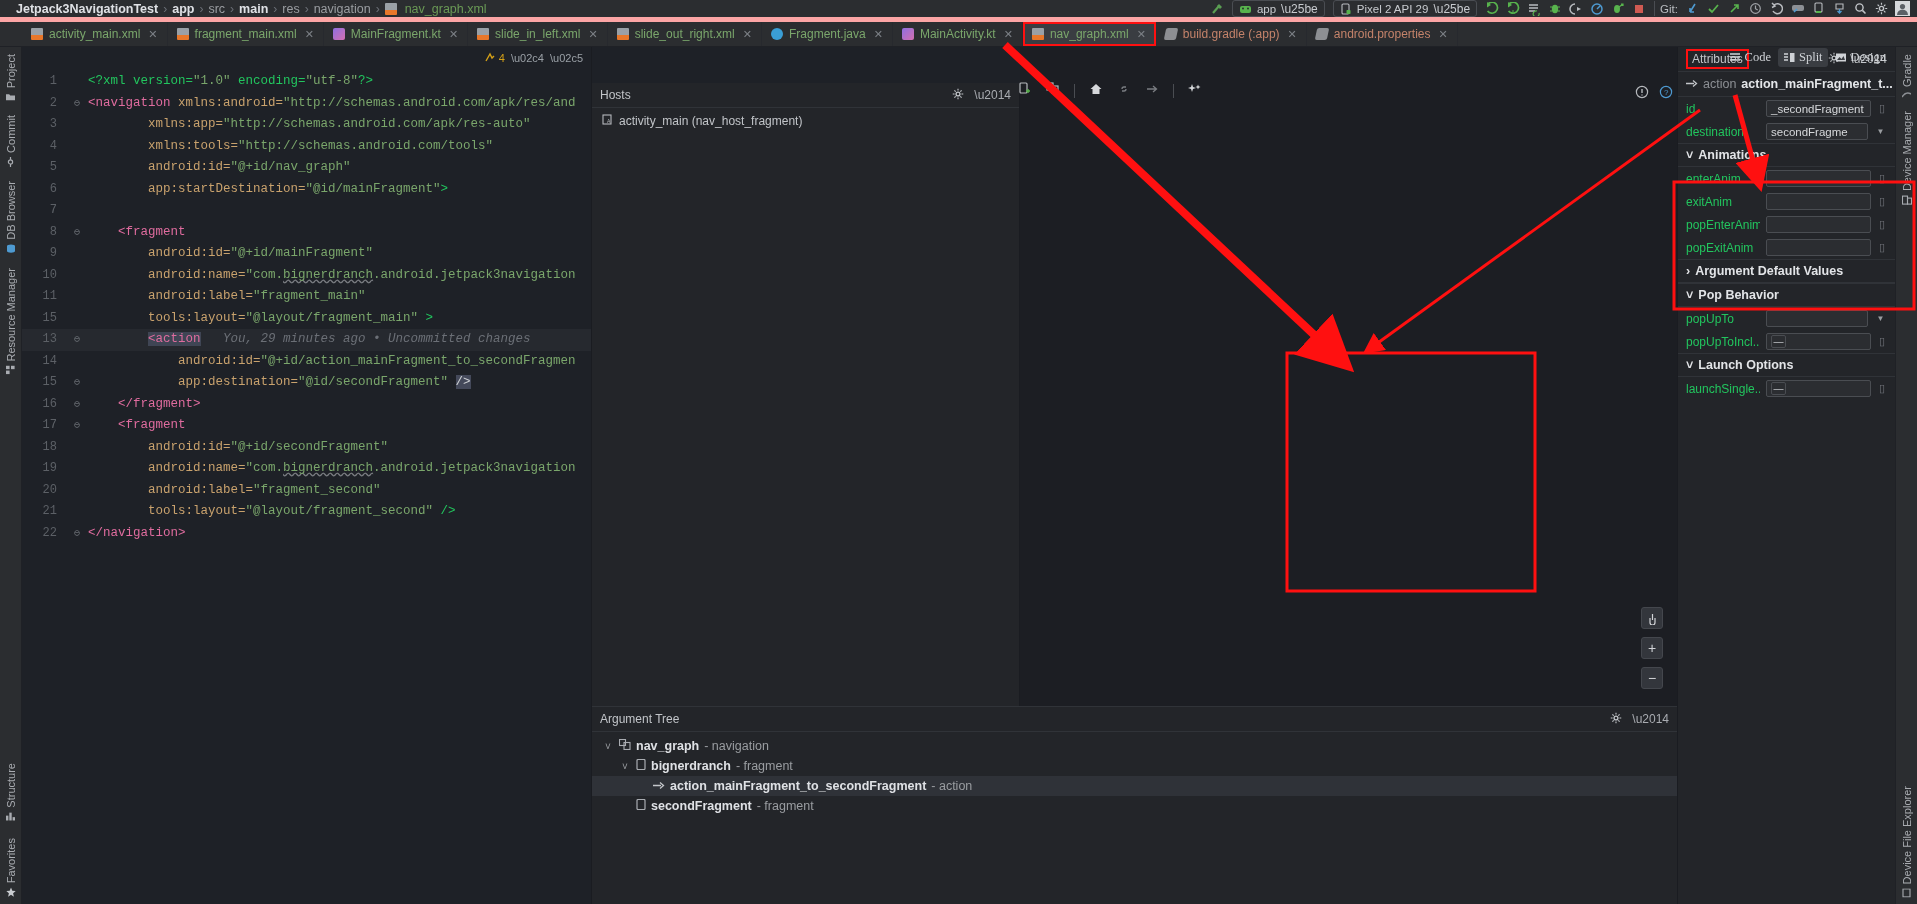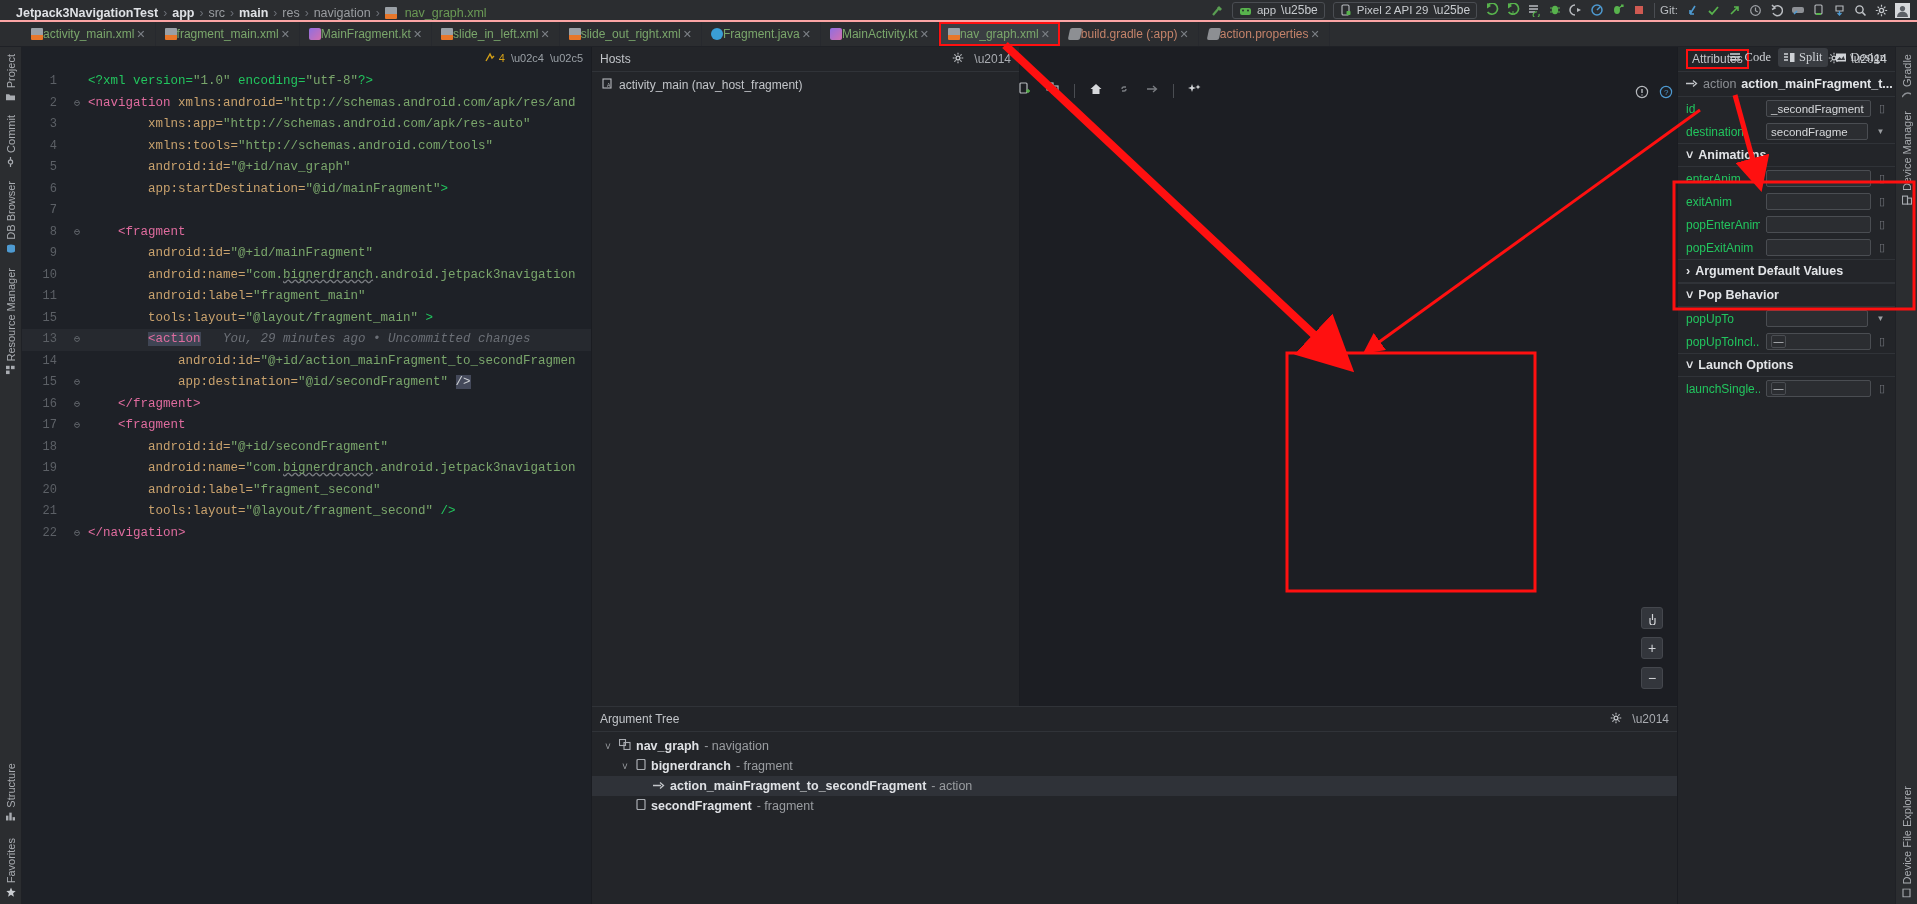--- a/index.html
+++ b/index.html
@@ -5,35 +5,35 @@
   * { box-sizing: border-box; margin:0; padding:0; }
   html,body{
     width:1917px; height:904px; overflow:hidden;
     background:#1e2127;
     font-family:"Liberation Sans", sans-serif;
     color:#bbbbbb; font-size:12px;
   }
   .app{ position:relative; width:1917px; height:904px; display:flex; flex-direction:column; }
 
   
-  .toolbar{ height:22px; background:#2b2d30; display:flex; align-items:flex-end; border-bottom:2px solid #fca5a5; flex:0 0 22px;}
+  .toolbar{ height:22px; background:#2b2d30; display:flex; align-items:center; border-bottom:5px solid #fca5a5; flex:0 0 22px;}
   .crumbs{ display:flex; align-items:center; padding-left:16px; gap:5px; }
   .crumb{ font-size:12.5px; color:#9a9da1; white-space:nowrap;}
   .crumb.bold{ color:#dfe1e5; font-weight:bold; }
   .crumb.file{ color:#6a9955; }
   .sep{ color:#6b6f76; font-size:12px; }
   .tb-right{ margin-left:auto; display:flex; align-items:center; gap:0px; padding-right:4px;}
   .tbi{ width:21px;height:20px; display:flex;align-items:center;justify-content:center; color:#b9bcc0;}
   .tbbox{ display:flex;align-items:center;gap:5px; height:17px; padding:0 6px; border:1px solid #4a4d52; border-radius:3px; margin:0 4px; color:#c8cbcf; font-size:11.5px;}
   .vdiv{ width:1px;height:15px;background:#4a4d52; margin:0 5px;}
   .glyph{font-size:12px;line-height:1;}
 
   
   .tabbar{ height:25px; background:#2b2d30; display:flex; align-items:stretch; border-bottom:1px solid #1f2126; flex:0 0 25px; padding-left:22px;}
-  .tab{ display:flex;align-items:center;padding:0 9px; font-size:12px; position:relative; white-space:nowrap; border-right:1px solid #27292e;}
+  .tab{ display:flex;align-items:center;gap:6px;padding:0 9px; font-size:12px; position:relative; white-space:nowrap; border-right:1px solid #27292e;}
   .tab .lbl{ color:#7aa66b; }
   .tab .lbl.gr{ color:#c4836a;}
   .tab .x{ color:#7c8086; font-size:11px; margin-left:2px;}
   .tab.active{ background:#3a3d42; }
   .tab.marked{ outline:2px solid #ff1010; outline-offset:-2px; }
   .ic{ width:12px;height:12px; display:inline-block; position:relative; flex:0 0 12px;}
   .ic-xml{ background:linear-gradient(#9aa0a6 0 55%,#e8772a 55% 100%); border-radius:1px;}
   .ic-kt{ background:linear-gradient(135deg,#8f6fe0,#d46fb0); border-radius:2px;}
   .ic-java{ background:#3a9ed6;border-radius:50%;}
   .ic-grd{ background:#8d8f93; border-radius:2px; transform:skewX(-12deg);}
@@ -61,21 +61,21 @@
   .ctext{ flex:1 1 auto; }
   .t-tag{color:#e06c9f;} .t-attr{color:#c9a26d;} .t-str{color:#7aa66b;}
   .t-plain{color:#22c55e;} .t-blame{color:#6b6f76;font-style:italic;}
   .t-sel{background:#3f4554;color:#e06c9f;}
   .t-selp{background:#44495a;color:#cfd2d6;}
   .squig{ text-decoration: underline wavy #7a7d82; text-decoration-skip-ink:none;}
 
   
   .center{ flex:1 1 auto; display:flex;flex-direction:column; min-width:0; position:relative;}
   .centertop{ flex:1 1 auto; display:flex; min-height:0;}
-  .hosts{ width:428px; flex:0 0 428px; background:#232529; display:flex;flex-direction:column; border-right:1px solid #1a1c21;}
+  .hosts{ width:428px; flex:0 0 428px; background:#232529; display:flex;flex-direction:column; border-right:1px solid #1a1c21;margin-top:36px;}
   .panelhead{ height:25px; display:flex;align-items:center; padding:0 8px; font-size:12px;color:#c2c5c9; background:#232529; border-bottom:1px solid #303338;}
   .panelhead .acts{ margin-left:auto; display:flex;align-items:center;gap:10px;color:#a9acb1;}
   .hostrow{ display:flex;align-items:center;gap:6px; padding:6px 10px; font-size:12px;color:#c2c5c9;}
   .canvaswrap{ flex:1 1 auto; background:#1c1e23; position:relative; overflow:hidden;}
 
   .zoomctl{ position:absolute; right:14px; display:flex;flex-direction:column;align-items:center;gap:8px;color:#c2c5c9;}
   .zbtn{ width:22px;height:22px;background:#33363c;border:1px solid #44474d;border-radius:3px;display:flex;align-items:center;justify-content:center;font-size:14px;color:#d2d4d8;}
 
   .ctree{ height:198px; flex:0 0 198px; background:#232529; display:flex;flex-direction:column; border-top:1px solid #303338;}
   .treerow{ display:flex;align-items:center;gap:5px; font-size:12.5px; padding:3px 0; white-space:nowrap;}
@@ -307,21 +307,21 @@
         <span class="lbl ">nav_graph.xml</span>
         <span class="x">✕</span>
       </div>
       <div class="tab">
         <span class="ic ic-grd"></span>
         <span class="lbl gr">build.gradle (:app)</span>
         <span class="x">✕</span>
       </div>
       <div class="tab">
         <span class="ic ic-grd"></span>
-        <span class="lbl gr">action.properties</span>
+        <span class="lbl gr">android.properties</span>
         <span class="x">✕</span>
       </div>
     </div>
 
   <div class="mainrow">
 
     <div class="vstrip">
       <div class="vitem">
         <span><svg width="9" height="9" viewBox="0 0 9 9" style="transform:rotate(180deg)">
               <path d="M0 2h3.2l1 1.2H9V8H0Z" fill="#a9acb1"></path>

